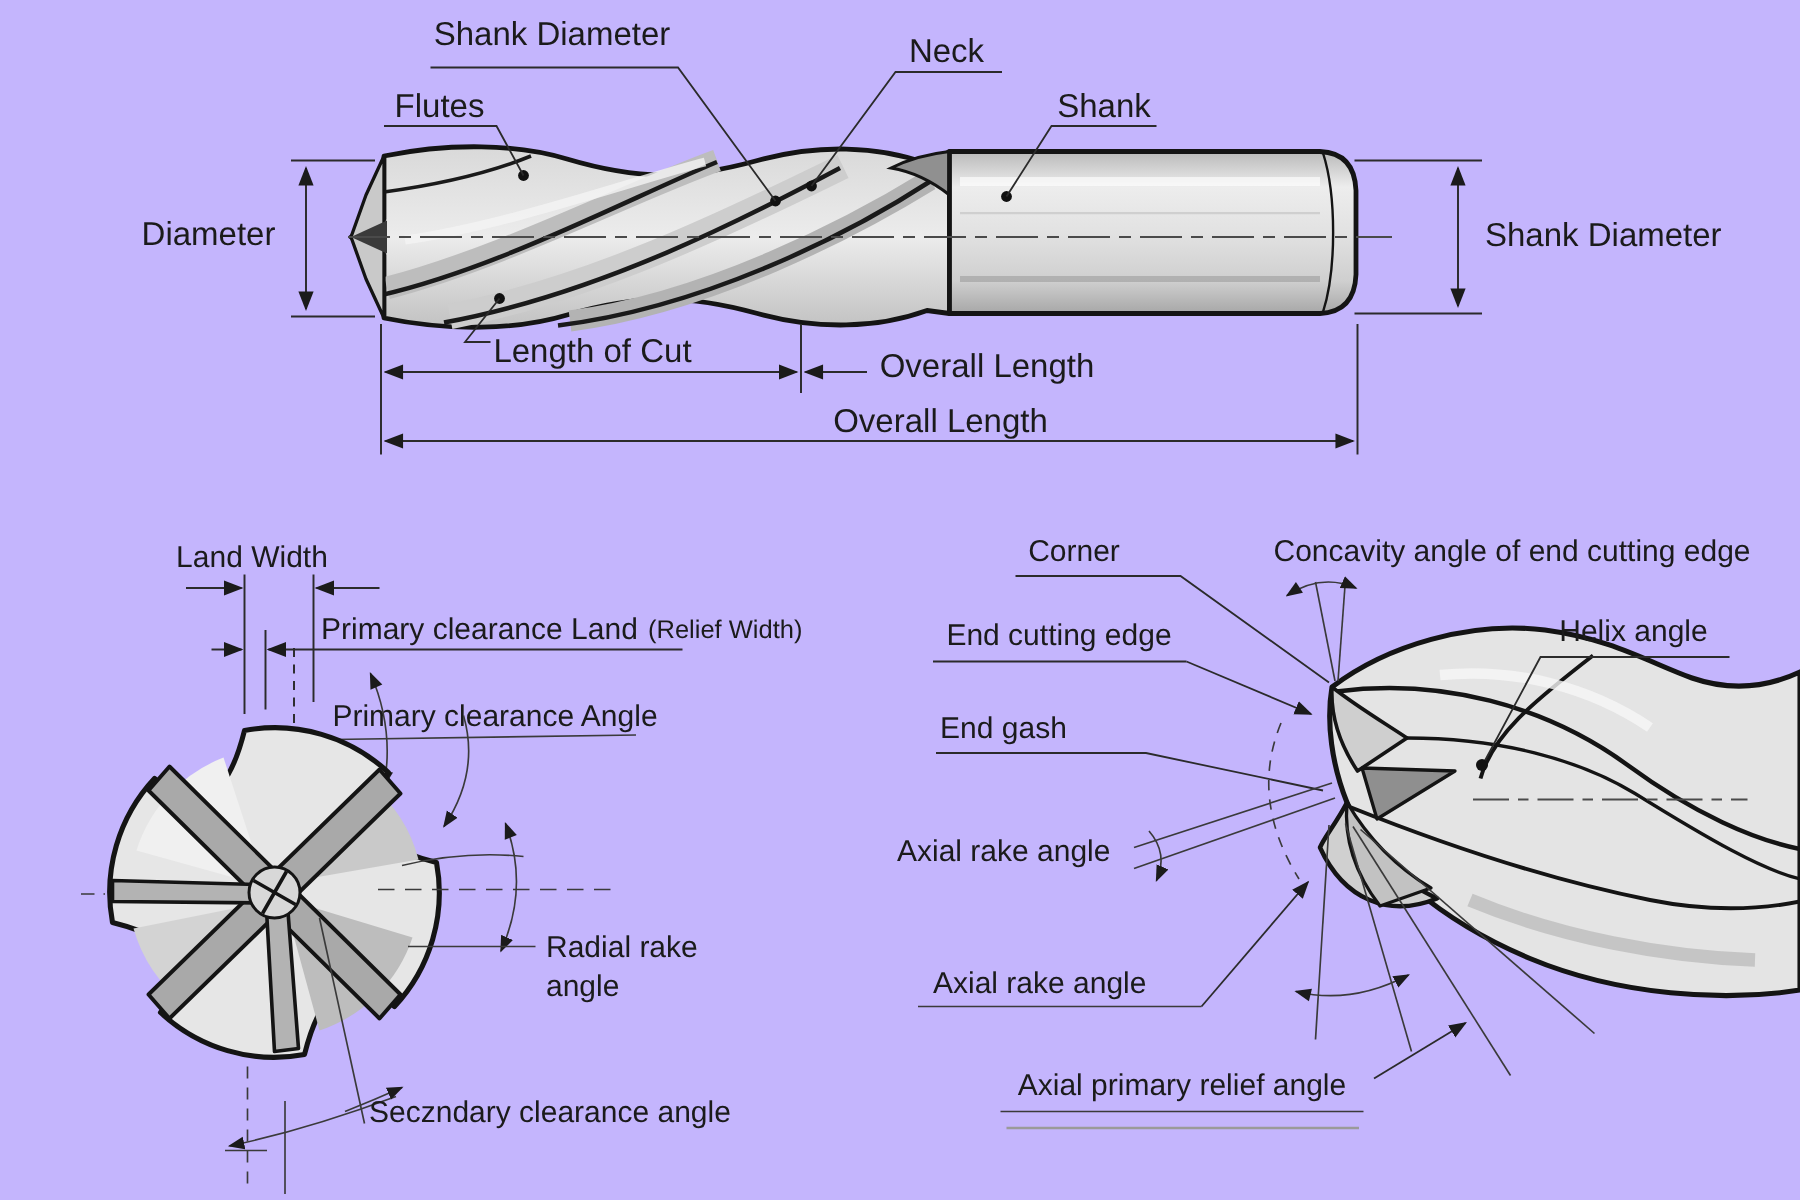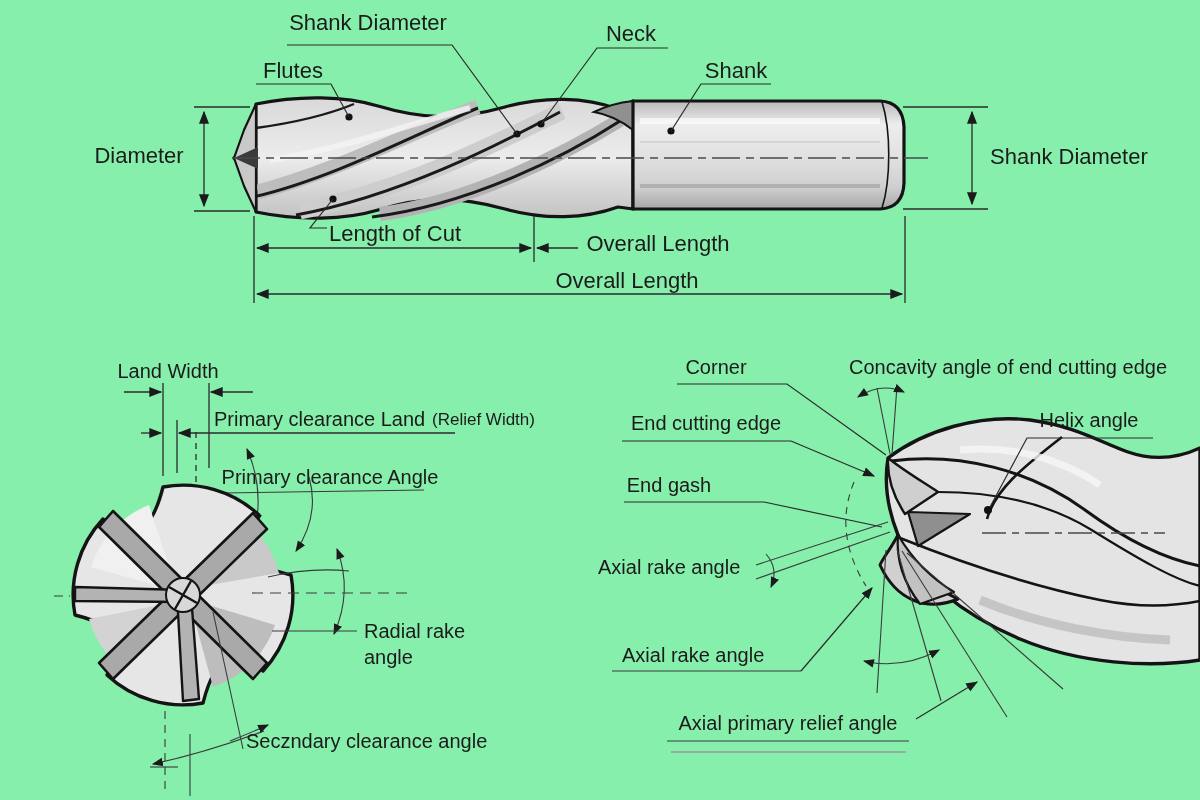--- a/index.html
+++ b/index.html
@@ -1,18 +1,18 @@
 <!DOCTYPE html>
 <html><head>
 <meta charset="utf-8">
 <style>
   html,body{margin:0;padding:0;background:#e9e9e9;}
   .stage{
     width:1200px;height:800px;position:relative;margin:0 auto;
-    background:#86efac;overflow:hidden;
+    background:#c4b5fd;overflow:hidden;
     font-family:"Liberation Sans", sans-serif;
   }
   svg{display:block}
   text{fill:#1b1b1b;font-family:"Liberation Sans", sans-serif;}
   .lbl-top{font-size:22px;}
   .lbl{font-size:20px;}
   .lbl-sm{font-size:17px;}
   .dim{stroke:#2b2b2b;stroke-width:1.3;fill:none;}
   .thin{stroke:#3a3a3a;stroke-width:1.1;fill:none;}
   .lead{stroke:#2b2b2b;stroke-width:1.2;fill:none;}

